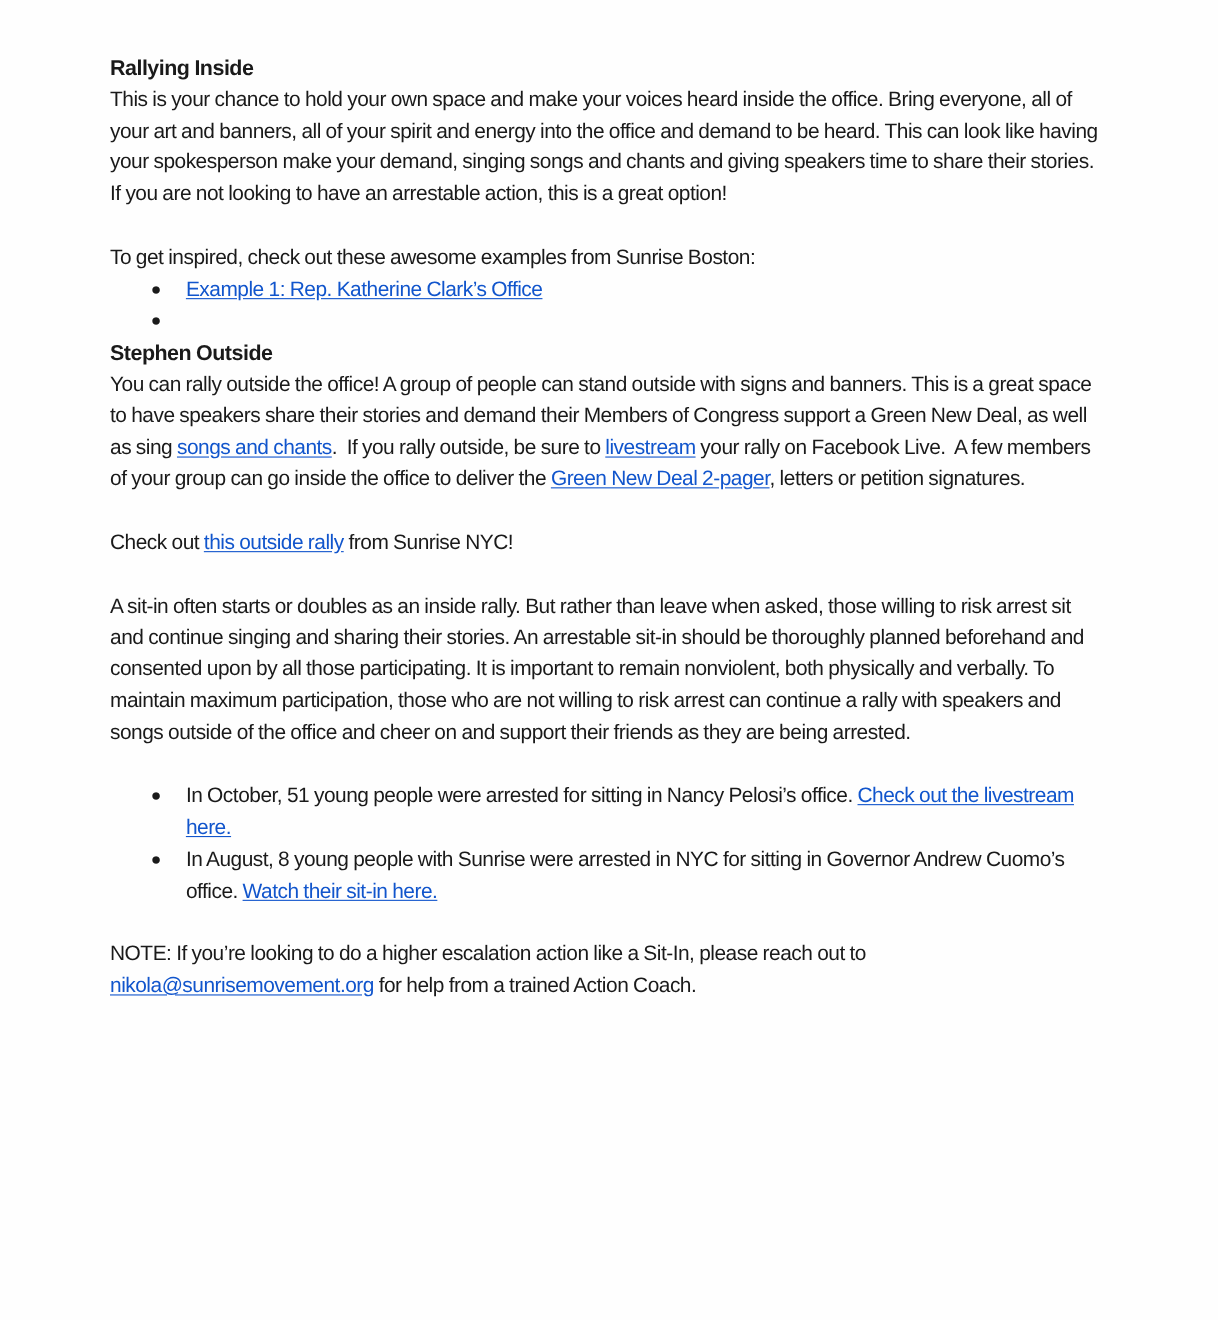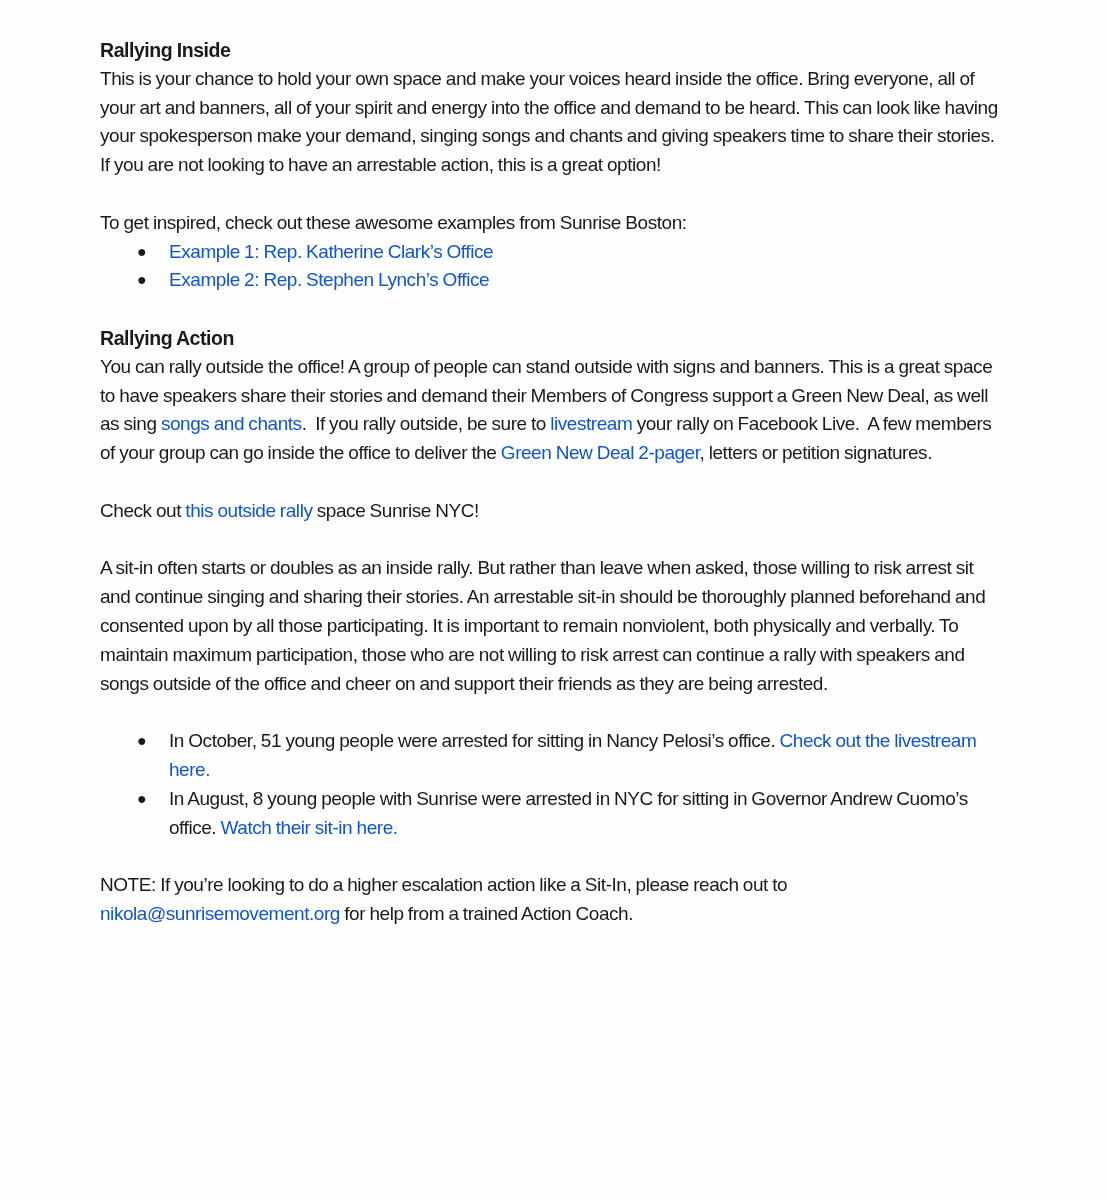--- a/index.html
+++ b/index.html
@@ -11,21 +11,21 @@
       width: 1107px;
       height: 1200px;
       overflow: hidden;
       position: relative;
       font-family: "Liberation Sans", sans-serif;
       color: #1a1a1a;
     }
     .page {
       position: absolute;
       left: 100px;
-      top: 36px;
+      top: 48px;
       width: 900px;
       font-size: 19px;
       line-height: 28.8px;
       letter-spacing: -0.45px;
       word-spacing: -0.5px;
     }
     .heading {
       font-weight: bold;
       margin: 0;
       font-size: 19.5px;
@@ -47,20 +47,21 @@
       padding-left: 69px;
     }
     ul li .bullet {
       position: absolute;
       left: 37px;
       top: 0;
       font-size: 16px;
     }
     a, .link {
       color: #1155cc;
+      text-decoration: underline;
       text-underline-offset: 2px;
       cursor: pointer;
     }
     .bold { font-weight: normal; }
   </style>
 </head>
 <body>
 
 <div class="page">
 
@@ -69,32 +70,31 @@
     <p>This is your chance to hold your own space and make your voices heard inside the office. Bring everyone, all of your art and banners, all of your spirit and energy into the office and demand to be heard. This can look like having your spokesperson make your demand, singing songs and chants and giving speakers time to share their stories. If you are not looking to have an arrestable action, this is a great option!</p>
     <div class="spacer"></div>
     <p>To get inspired, check out these awesome examples from Sunrise Boston:</p>
     <ul>
       <li>
         <span class="bullet">●</span>
         <a>Example 1: Rep. Katherine Clark’s Office</a>
       </li>
       <li>
         <span class="bullet">●</span>
-        <a>Example 2: Rep. Stephen Lynch’s Office</a>
       </li>
     </ul>
   </section>
 
   <div class="spacer"></div>
 
   <section>
-    <h3 class="heading">Rallying Action</h3>
+    <h3 class="heading">Stephen Outside</h3>
     <p><span>You can rally outside the office! A group of people can stand outside with signs and banners. This is a great space to have speakers share their stories and demand their Members of Congress support a Green New Deal, as well as sing </span><a>songs and chants</a><span style="white-space:pre-wrap">.  If you rally outside, be sure to </span><a>livestream</a><span style="white-space:pre-wrap"> your rally on Facebook Live.  A few members of your group can go inside the office to deliver the </span><a>Green New Deal 2-pager</a><span>, letters or petition signatures.</span></p>
     <div class="spacer"></div>
-    <p><span>Check out </span><a>this outside rally</a><span> space Sunrise NYC!</span></p>
+    <p><span>Check out </span><a>this outside rally</a><span> from Sunrise NYC!</span></p>
   </section>
 
   <div class="spacer"></div>
 
   <section>
     <p>A sit-in often starts or doubles as an inside rally. But rather than leave when asked, those willing to risk arrest sit and continue singing and sharing their stories. An arrestable sit-in should be thoroughly planned beforehand and consented upon by all those participating. It is important to remain nonviolent, both physically and verbally. To maintain maximum participation, those who are not willing to risk arrest can continue a rally with speakers and songs outside of the office and cheer on and support their friends as they are being arrested.</p>
     <div class="spacer"></div>
     <ul>
       <li>
         <span class="bullet">●</span>

